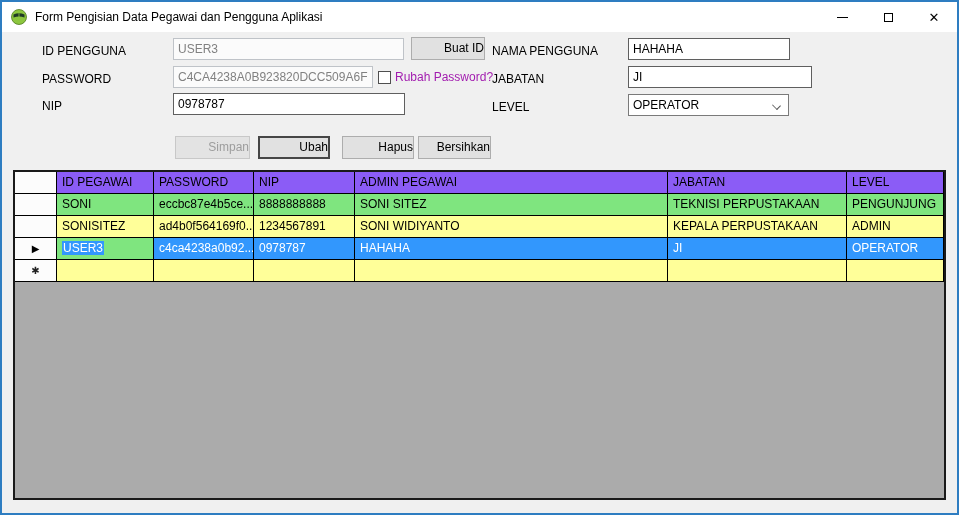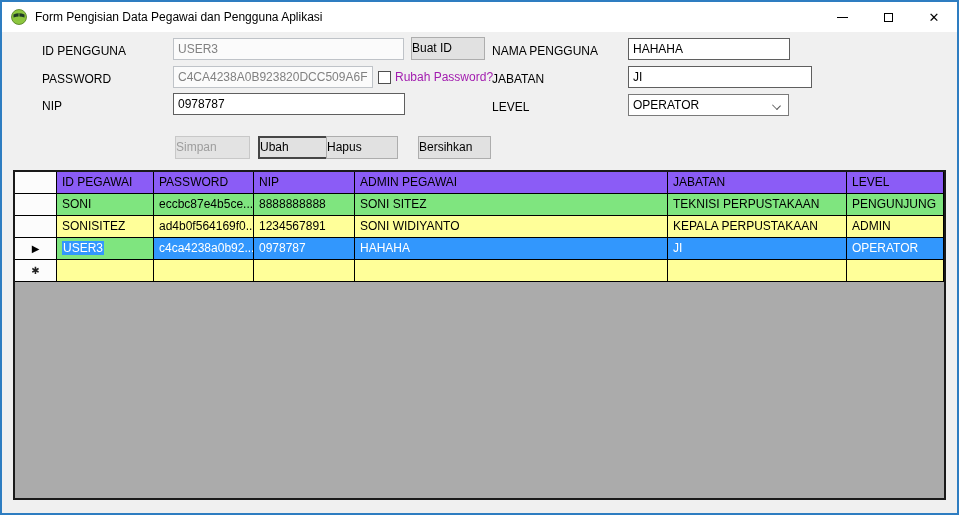--- a/index.html
+++ b/index.html
@@ -35,21 +35,21 @@
     position:absolute; height:22px; background:#ffffff;
     border:1px solid #5f5f5f; font-family:"Liberation Sans",sans-serif;
     font-size:12px; color:#000; padding:0 4px; outline:none;
   }
   .tb.disabled { color:#818181; border-color:#bfc3c8; background:#fbfbfb; }
 
   
   .btn {
     position:absolute; height:23px; background:#e1e1e1;
     border:1px solid #adadad; font-family:"Liberation Sans",sans-serif;
-    font-size:12px; color:#000; text-align:left; line-height:21px; cursor:default;
+    font-size:12px; color:#000; text-align:right; line-height:21px; cursor:default;
   }
   .btn.focused { border:2px solid #464646; line-height:19px; }
   .btn.disabled { color:#9d9d9d; border-color:#c8c8c8; background:#e3e3e3; }
 
   
   .cb-wrap { position:absolute; display:flex; align-items:center; }
   .cb-box { width:13px; height:13px; background:#fff; border:1px solid #4f4f4f; display:inline-block; }
   .cb-label { font-size:12px; color:#a21caf; margin-left:4px; white-space:nowrap; }
 
   
@@ -134,21 +134,21 @@
 
   <input class="tb" style="left: 626px; top: 36px; width: 162px;" value="HAHAHA">
   <input class="tb" style="left: 626px; top: 64px; width: 184px;" value="JI">
   <div class="combo" style="left:626px; top:92px; width:161px;">
     <span>OPERATOR</span>
     <span class="combo-arrow"></span>
   </div>
 
   <button class="btn disabled" style="left:173px; top:134px; width:75px;" disabled="">Simpan</button>
   <button class="btn focused" style="left:256px; top:134px; width:72px;">Ubah</button>
-  <button class="btn" style="left:324px; top:134px; width:72px;">Hapus</button>
+  <button class="btn" style="left:340px; top:134px; width:72px;">Hapus</button>
   <button class="btn" style="left:416px; top:134px; width:73px;">Bersihkan</button>
 
   <div class="grid">
     <div class="grid-table">
 
       <div class="gc rowhdr"></div>
       <div class="gc hdr">ID PEGAWAI</div>
       <div class="gc hdr">PASSWORD</div>
       <div class="gc hdr">NIP</div>
       <div class="gc hdr">ADMIN PEGAWAI</div>

